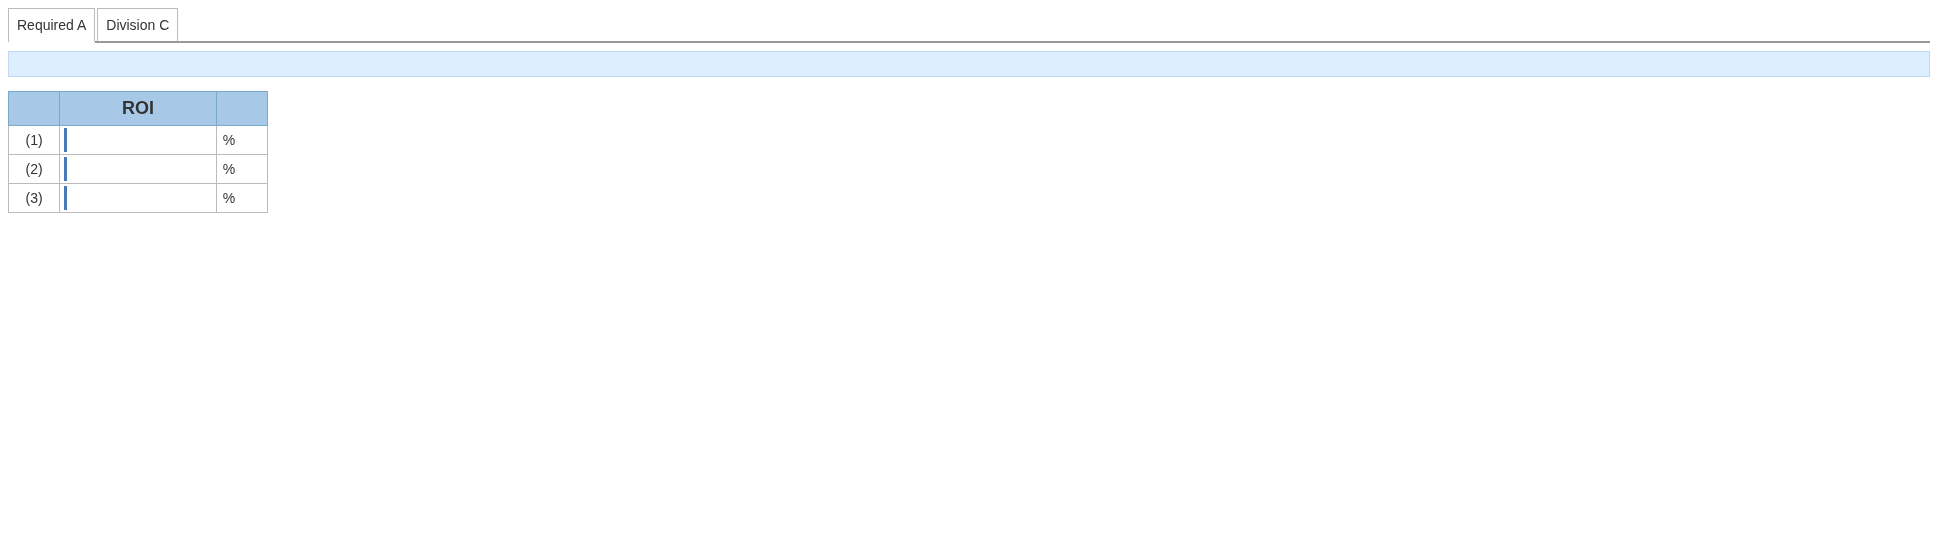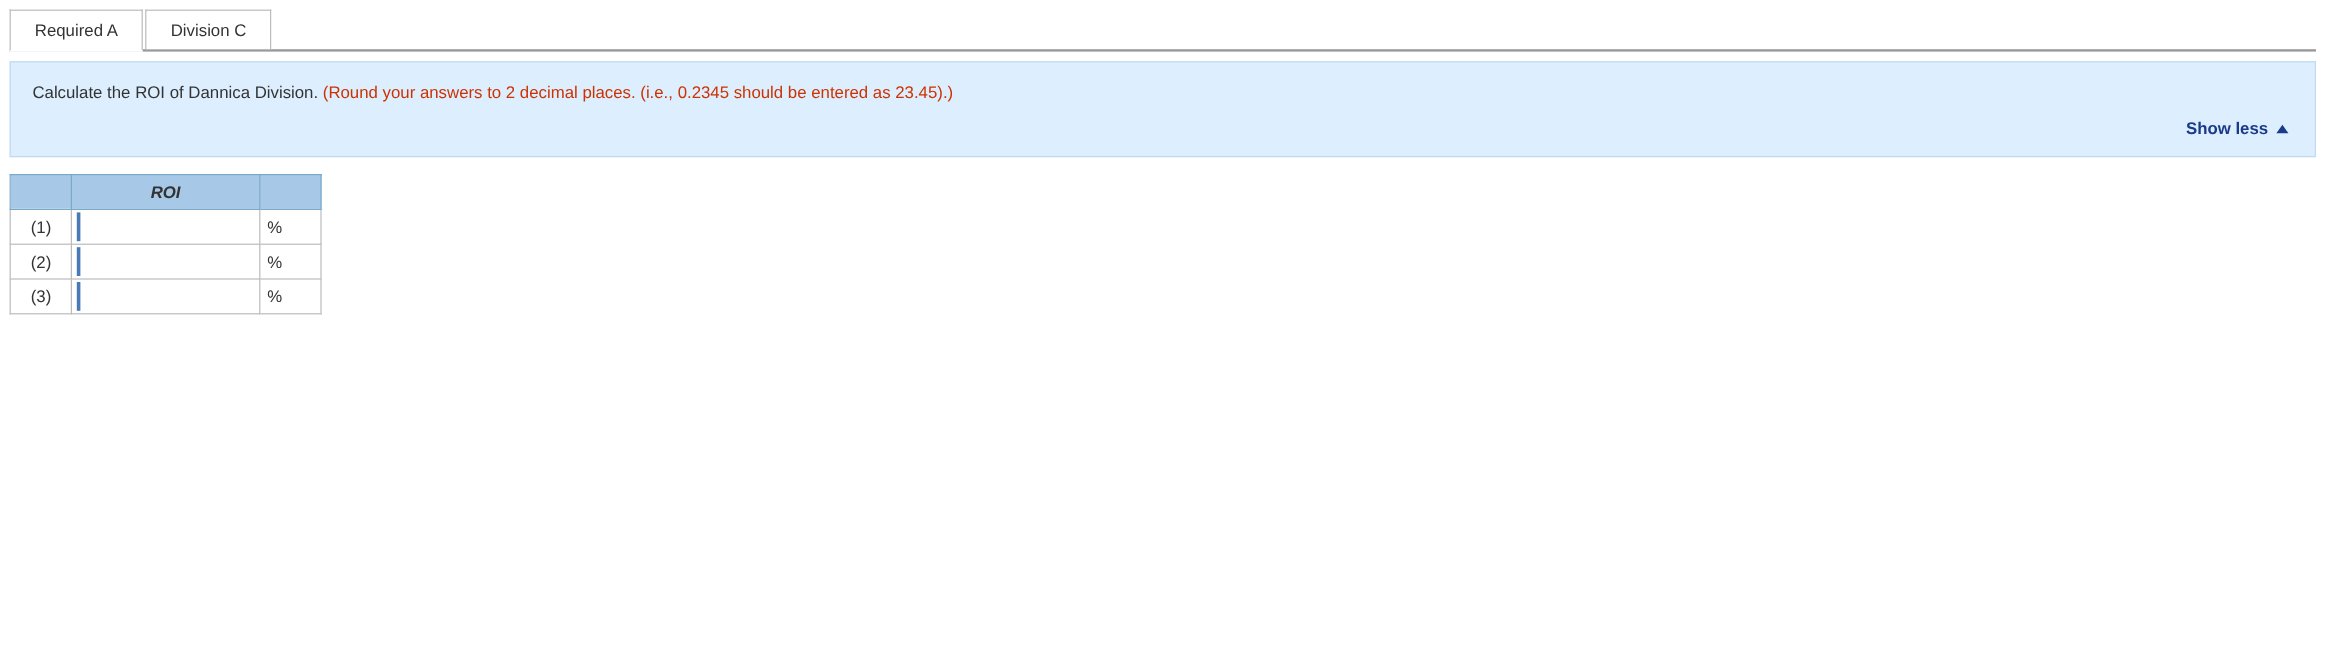--- a/index.html
+++ b/index.html
@@ -22,21 +22,21 @@
     }
 
     
     .tabs-container {
       display: flex;
       border-bottom: 2px solid #999;
       margin-bottom: 0;
     }
 
     .tab {
-      padding: 8px 20px;
+      padding: 8px 8px;
       border: 1px solid #bbb;
       border-bottom: none;
       cursor: pointer;
       background: #fff;
       font-size: 14px;
       color: #333;
       margin-right: 2px;
     }
 
     .tab.active {
@@ -94,22 +94,21 @@
       margin-top: 14px;
       min-width: 260px;
     }
 
     .roi-table th {
       background: #a8c8e8;
       text-align: center;
       font-weight: bold;
       padding: 6px 12px;
       border: 1px solid #7aaac8;
-      font-size: 14px;
-      font-style: italic;
+      font-size: 18px;
     }
 
     .roi-table td {
       border: 1px solid #bbb;
       padding: 5px 8px;
       font-size: 14px;
     }
 
     .roi-table td.row-label {
       width: 46px;
@@ -152,28 +151,20 @@
 <body>
 
 <div class="page-container">
 
   <div class="tabs-container">
     <div class="tab active">Required A</div>
     <div class="tab">Division C</div>
   </div>
 
   <div class="info-box">
-    <div class="instruction-text">
-      <span>Calculate the ROI of Dannica Division.</span>
-      <span class="highlight">(Round your answers to 2 decimal places. (i.e., 0.2345 should be entered as 23.45).)</span>
-    </div>
-    <div class="show-less-btn">
-      <span>Show less</span>
-      <span class="arrow-up"></span>
-    </div>
   </div>
 
   <table class="roi-table">
     <thead>
       <tr class="header-row">
         <th></th>
         <th>ROI</th>
         <th></th>
       </tr>
     </thead>

